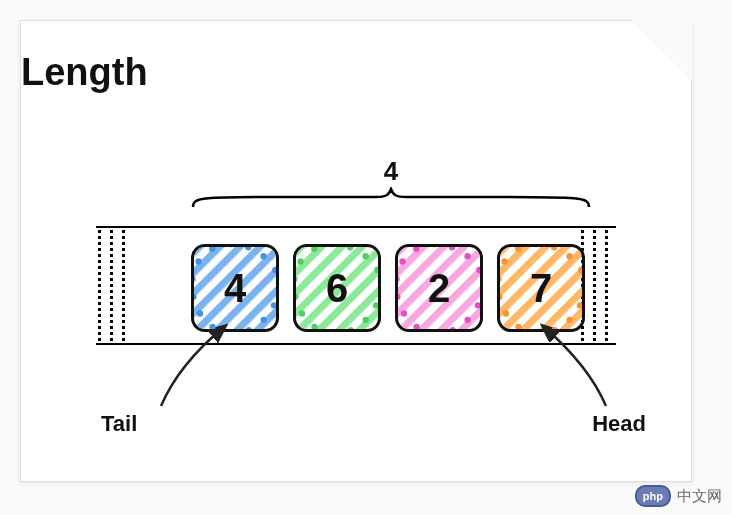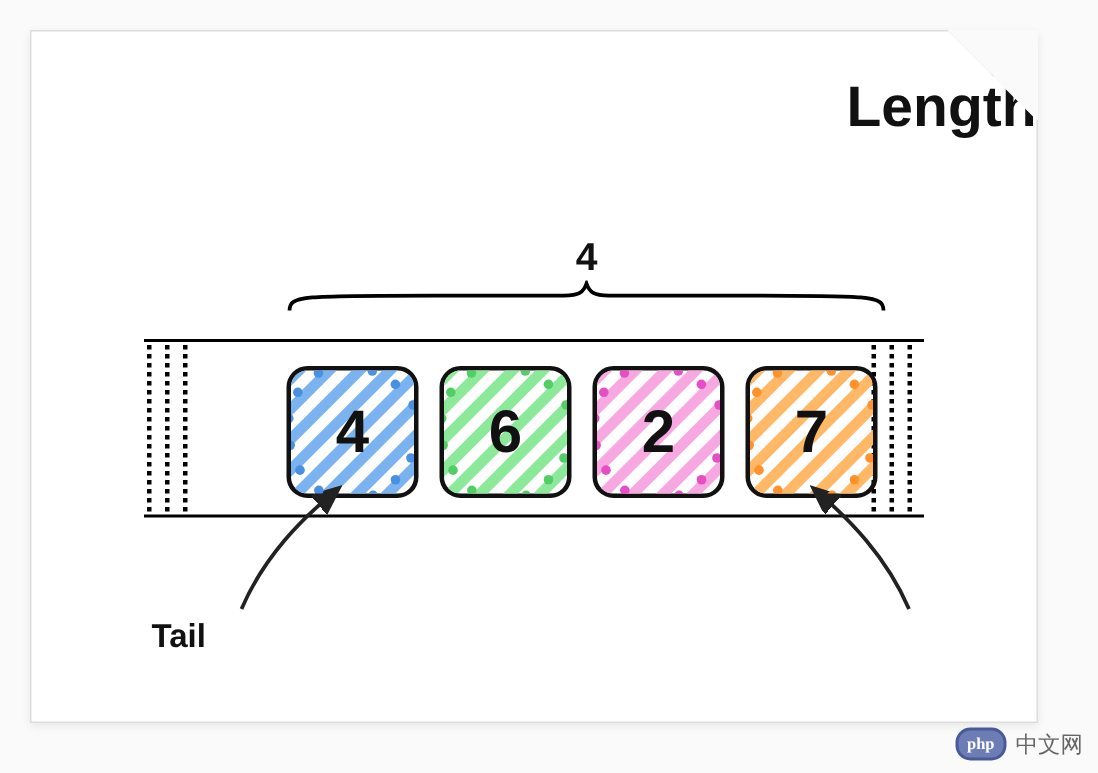--- a/index.html
+++ b/index.html
@@ -33,21 +33,21 @@
   }
   .corner-fold::after {
     content: "";
     position: absolute;
     top: 0; left: 0;
     width: 100%; height: 100%;
     background: #fafafa;
     clip-path: polygon(100% 0, 100% 100%, 0 0);
   }
   .title {
-    text-align: right;
+    text-align: left;
     font-size: 38px;
     font-weight: 700;
     margin-top: 30px;
     color: #111;
   }
   .bracket-area {
     position: absolute;
     top: 135px;
     left: 170px;
     width: 400px;
@@ -148,21 +148,20 @@
     color: #666;
   }
   .php-badge {
     background: #6c7cb5;
     color: #fff;
     font-size: 11px;
     font-weight: 700;
     padding: 3px 6px;
     border-radius: 10px;
     border: 2px solid #4a5a95;
-    font-family: Liberation Serif, serif;
   }
 </style>
 </head>
 <body>
 
 <div class="paper">
   <div class="corner-fold"></div>
 
   <div class="title">Length</div>
 
@@ -310,18 +309,19 @@
   <svg class="arrow" style="left:495px; top:300px;" width="100" height="90">
     <defs>
       <marker id="ah2" markerWidth="8" markerHeight="8" refX="6" refY="3" orient="auto">
         <path d="M0,0 L7,3 L0,6 Z" fill="#222"></path>
       </marker>
     </defs>
     <path d="M 90 85 C 75 50, 50 25, 28 6" stroke-width="2.5" marker-end="url(#ah2)"></path>
   </svg>
 
   <div class="label tail-label">Tail</div>
+  <div class="label head-label">Head</div>
 </div>
 
 <div class="watermark">
   <span class="php-badge">php</span>
   <span>中文网</span>
 </div>
 
 </body></html>

